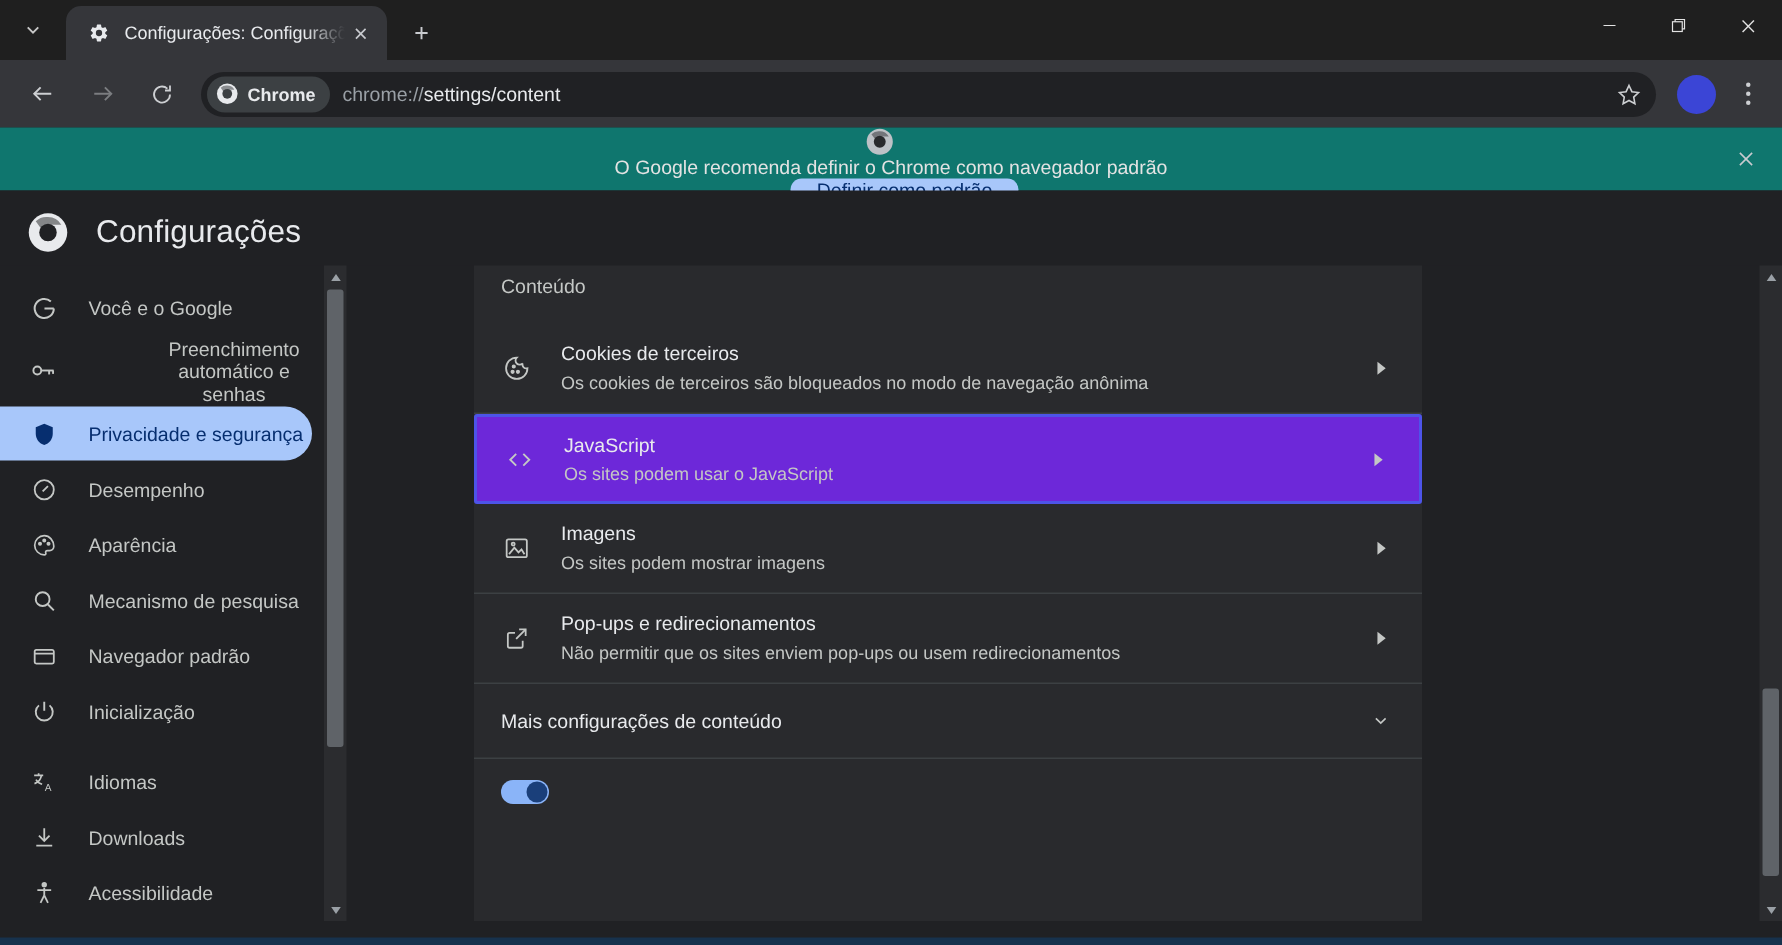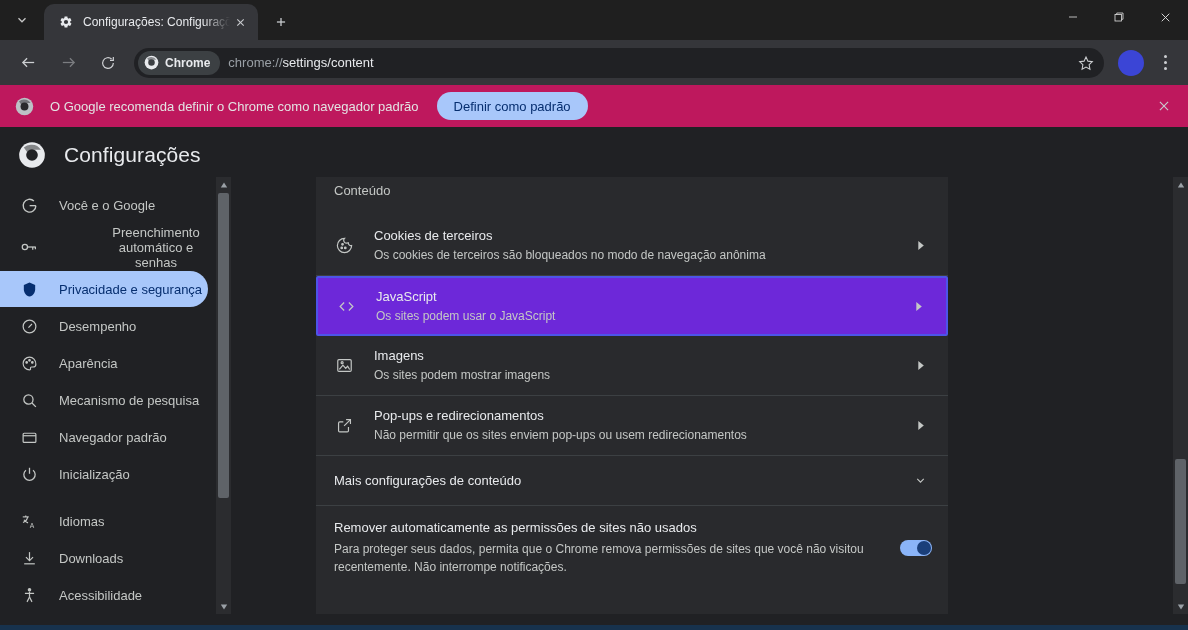--- a/index.html
+++ b/index.html
@@ -109,23 +109,24 @@
   .menu-btn {
     width: 30px; height: 32px;
     display: flex; flex-direction: column; align-items: center; justify-content: center;
     gap: 3px;
   }
   .menu-dot { width: 3px; height: 3px; border-radius: 50%; background: #cdcfd2; }
 
   
   .banner {
     position: absolute; top: 85px; left: 0; width: 1188px; height: 42px;
-    background: #be185d;
+    background: #0f766e;
     display: flex; align-items: center;
     padding: 0 14px;
+    flex-direction: column;
   }
   .banner-icon {
     width: 20px; height: 20px; margin-right: 16px;
     display: flex; align-items: center; justify-content: center;
   }
   .banner-text { font-size: 13px; color: #e3e3e3; }
   .banner-btn {
     margin-left: 18px; height: 28px;
     background: #a8c7fa; color: #062e6f;
     border: none; border-radius: 14px;
@@ -657,24 +658,20 @@
     <div class="more-row">
       <span class="more-label">Mais configurações de conteúdo</span>
       <span class="row-arrow">
         <svg width="13" height="13" viewBox="0 0 24 24" fill="none" stroke="currentColor" stroke-width="2">
           <polyline points="6,9 12,15 18,9"></polyline>
         </svg>
       </span>
     </div>
 
     <div class="toggle-row">
-      <span class="toggle-text">
-        <div class="toggle-title">Remover automaticamente as permissões de sites não usados</div>
-        <div class="toggle-sub">Para proteger seus dados, permita que o Chrome remova permissões de sites que você não visitou recentemente. Não interrompe notificações.</div>
-      </span>
       <span class="switch">
         <span class="switch-knob"></span>
       </span>
     </div>
   </div>
 
   <div class="main-scroll">
     <div class="ms-arrow">
       <svg width="8" height="8" viewBox="0 0 10 10" fill="#9aa0a6">
           <polygon points="5,2 9,8 1,8"></polygon>

